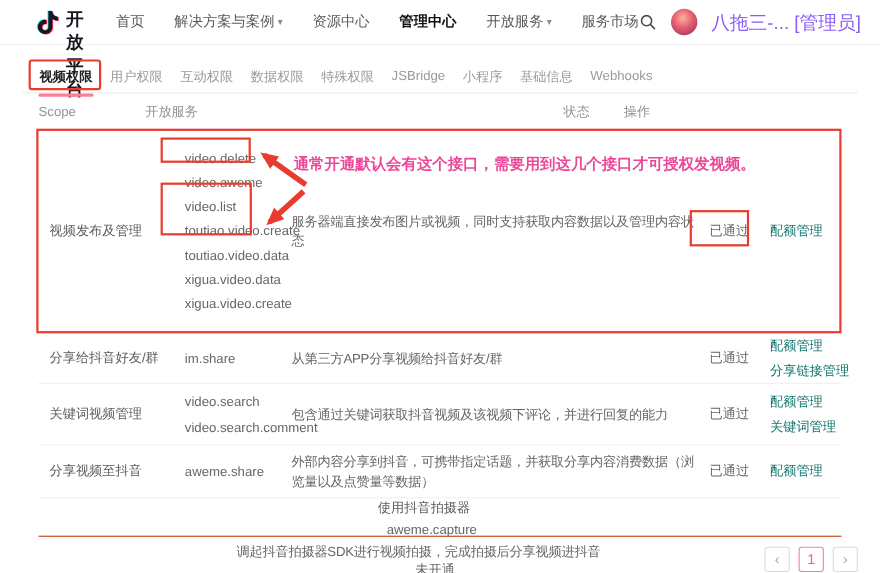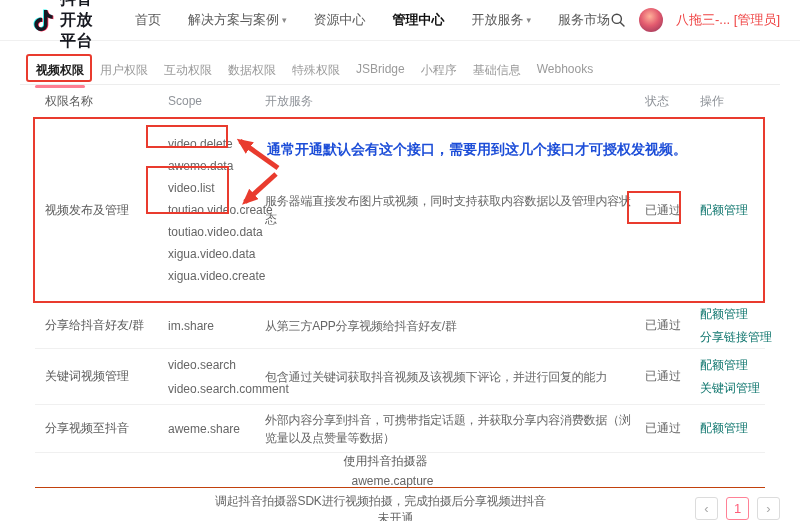--- a/index.html
+++ b/index.html
@@ -13,21 +13,21 @@
   .logo { display:flex; align-items:center; gap:6px; cursor:pointer; }
   .logo-text { font-size:16px; font-weight:bold; color:#16181f; letter-spacing:.5px; }
   .mainnav { display:flex; align-items:center; gap:27px; margin-left:29px; }
   .nav-item { font-size:13px; color:#5a5a5a; cursor:pointer; text-decoration:none; white-space:nowrap; }
   .nav-item.active { color:#111; font-weight:bold; }
   .caret { font-size:9px; color:#8a8a8a; margin-left:3px; vertical-align:1px; }
   .topbar-right { margin-left:auto; display:flex; align-items:center; gap:13px; }
   .search-btn { display:flex; align-items:center; cursor:pointer; }
   .avatar { width:24px; height:24px; border-radius:50%; cursor:pointer;
             background:radial-gradient(circle at 45% 35%, #ffb199 0%, #e35b6f 45%, #8e2f55 100%); }
-  .username { font-size:13px; color:#ef4444; cursor:pointer; white-space:nowrap; }
+  .username { font-size:17px; color:#8b5cf6; cursor:pointer; white-space:nowrap; }
 
   
   .tabs { display:flex; align-items:flex-start; gap:14px; margin:14px 20px 0;
           padding-left:15px; height:30px; border-bottom:1px solid #ededed; }
   .tab { position:relative; font-size:12px; color:#9a9a9a; padding:7px 1px 8px; cursor:pointer; white-space:nowrap; }
   .tab.active { color:#222; font-weight:bold; }
   .tab.active::after { content:""; position:absolute; left:0; right:0; bottom:-1px; height:3px;
                        background:#ff7e92; border-radius:2px; }
 
   
@@ -56,21 +56,21 @@
         color:#a8a8a8; font-size:13px; line-height:20px; text-align:center; cursor:pointer; }
   .pg.current { border-color:#ff8196; color:#ff5d79; }
 
   
   .ann { position:absolute; border:2px solid #e93b2e; pointer-events:none; }
   .ann-tab-box    { left:26px;  top:54px;  width:66px;  height:28px; border-radius:3px; }
   .ann-row-box    { left:33px;  top:117px; width:732px; height:186px; }
   .ann-scope-box1 { left:146px; top:125px; width:82px;  height:23px; }
   .ann-scope-box2 { left:146px; top:166px; width:83px;  height:48px; }
   .ann-status-box { left:627px; top:191px; width:54px;  height:33px; }
-  .ann-note { position:absolute; left:267px; top:141px; color:#1d4ed8; font-size:14px;
+  .ann-note { position:absolute; left:267px; top:141px; color:#ec4899; font-size:14px;
               font-weight:bold; pointer-events:none; white-space:nowrap; }
   .ann-arrows { position:absolute; left:0; top:0; pointer-events:none; }
 </style>
 </head>
 <body>
 
 <div class="page">
 
   <header class="topbar">
     <div class="logo">
@@ -112,32 +112,31 @@
     <div class="tab">数据权限</div>
     <div class="tab">特殊权限</div>
     <div class="tab">JSBridge</div>
     <div class="tab">小程序</div>
     <div class="tab">基础信息</div>
     <div class="tab">Webhooks</div>
   </div>
 
   <div class="table">
     <div class="thead">
-      <div class="c-name">权限名称</div>
       <div class="c-scope">Scope</div>
       <div class="c-detail">开放服务</div>
       <div class="c-status">状态</div>
       <div class="c-action">操作</div>
     </div>
 
     <div class="trow r1">
       <div class="c-name">视频发布及管理</div>
       <div class="c-scope">
         <div class="scope-line">video.delete</div>
-        <div class="scope-line">aweme.data</div>
+        <div class="scope-line">video.aweme</div>
         <div class="scope-line">video.list</div>
         <div class="scope-line">toutiao.video.create</div>
         <div class="scope-line">toutiao.video.data</div>
         <div class="scope-line">xigua.video.data</div>
         <div class="scope-line">xigua.video.create</div>
       </div>
       <div class="c-detail">服务器端直接发布图片或视频，同时支持获取内容数据以及管理内容状态</div>
       <div class="c-status">已通过</div>
       <div class="c-action">
           <a class="link">配额管理</a>

